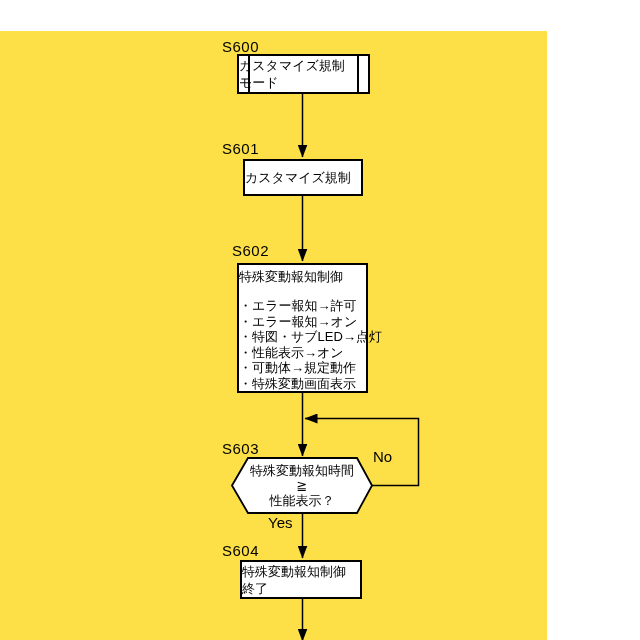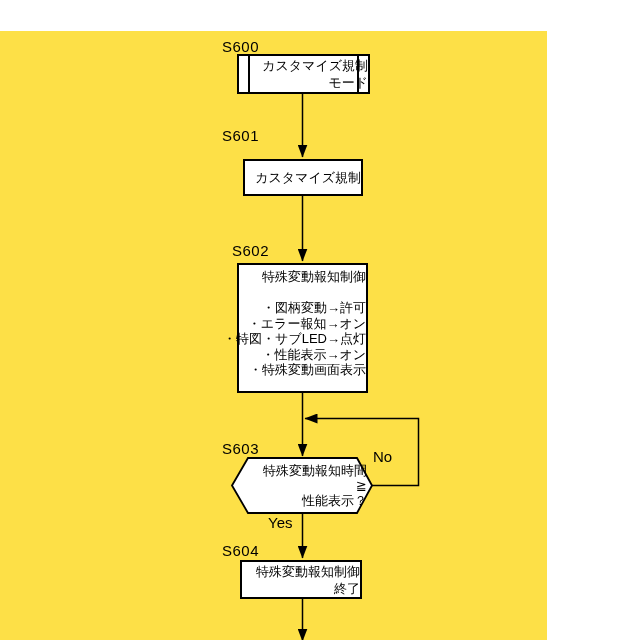--- a/index.html
+++ b/index.html
@@ -31,21 +31,21 @@
     color: #000;
     white-space: nowrap;
   }
   .node-box {
     position: absolute;
     border: 2px solid #000;
     background: #fff;
     box-sizing: border-box;
     display: flex;
     flex-direction: column;
-    align-items: flex-end;
+    align-items: flex-start;
     justify-content: center;
     text-align: center;
     font-size: 13px;
     line-height: 17px;
     color: #000;
   }
   .node-box .bar {
     position: absolute;
     top: 0;
     bottom: 0;
@@ -107,38 +107,39 @@
   </svg>
 
   <div class="step-lbl" style="left:222px; top:7px;">S600</div>
   <div class="node-box" id="box-s600" style="left:237px; top:23px; width:133px; height:40px;">
     <span class="bar left"></span>
     <span class="bar right"></span>
     <div>カスタマイズ規制</div>
     <div>モード</div>
   </div>
 
-  <div class="step-lbl" style="left:222px; top:96px;">S601</div>
+  <div class="step-lbl" style="left:222px; top:109px;">S601</div>
   <div class="node-box" style="left:243px; top:128px; width:120px; height:37px;">
     <div>カスタマイズ規制</div>
   </div>
 
   <div class="step-lbl" style="left:232px; top:211px;">S602</div>
   <div class="node-box" id="box-s602" style="left:237px; top:232px; width:131px; height:130px;">
     <div class="item">特殊変動報知制御</div>
     <div class="spacer"></div>
-    <div class="item">・図柄変動→許可</div>
+    <div class="item">・エラー報知→許可</div>
     <div class="item">・エラー報知→オン</div>
     <div class="item">・特図・サブLED→点灯</div>
     <div class="item">・性能表示→オン</div>
+    <div class="item">・可動体→規定動作</div>
     <div class="item">・特殊変動画面表示</div>
   </div>
 
   <div class="step-lbl" style="left:222px; top:409px;">S603</div>
-  <div class="hex-text" style="left:237px; top:430px; width:130px; height:48px;align-items:flex-end;">
+  <div class="hex-text" style="left:237px; top:430px; width:130px; height:48px;">
     <div>特殊変動報知時間</div>
     <div>≧</div>
     <div>性能表示？</div>
   </div>
   <div class="branch-lbl" style="left:373px; top:417px;">No</div>
   <div class="branch-lbl" style="left:268px; top:483px;">Yes</div>
 
   <div class="step-lbl" style="left:222px; top:511px;">S604</div>
   <div class="node-box" style="left:240px; top:529px; width:122px; height:39px;">
     <div>特殊変動報知制御</div>

